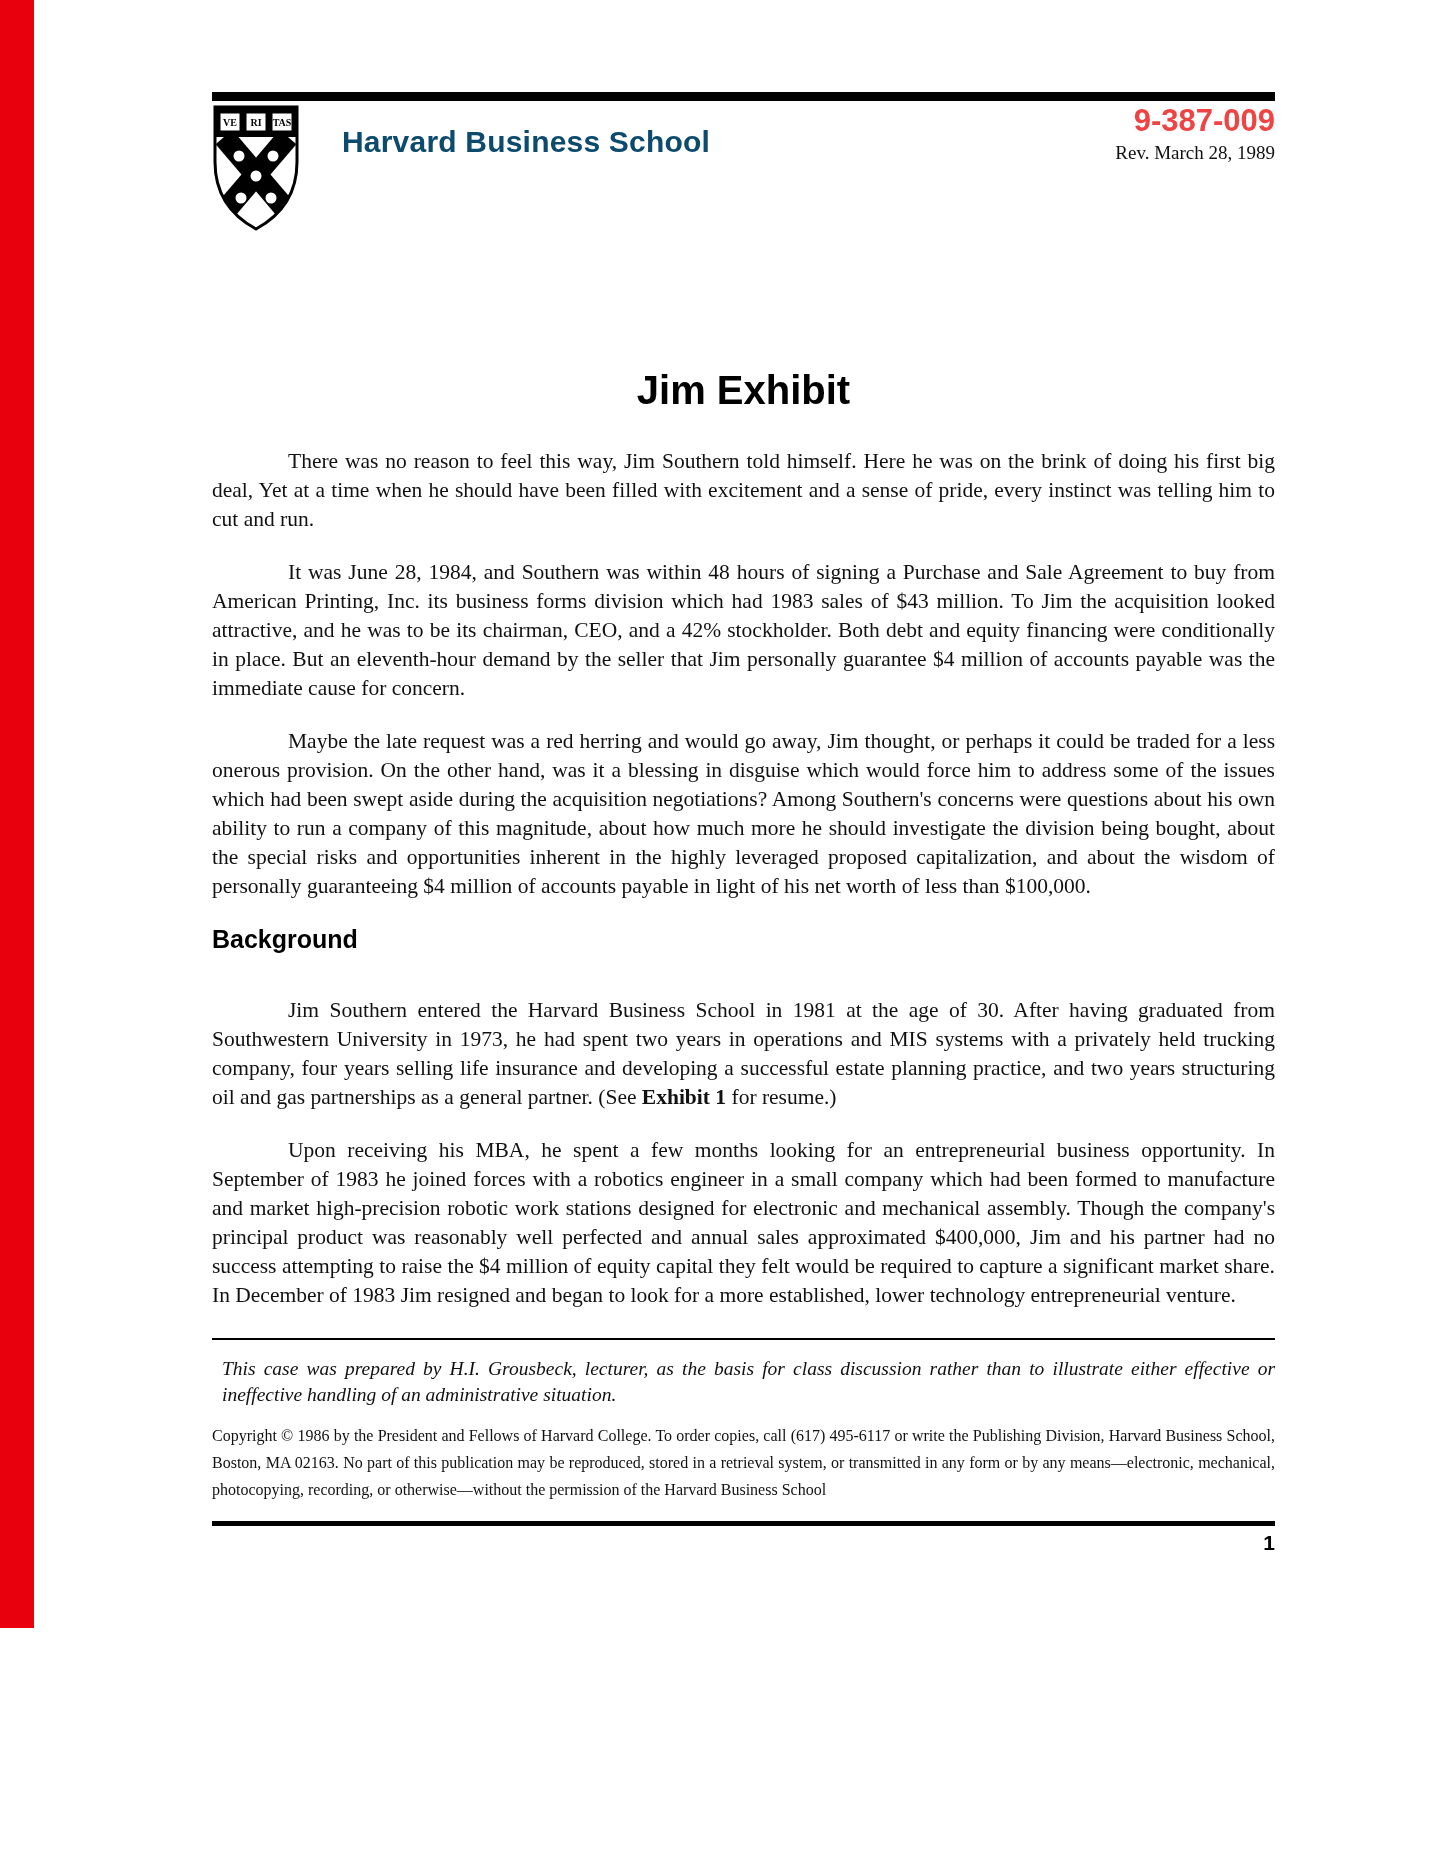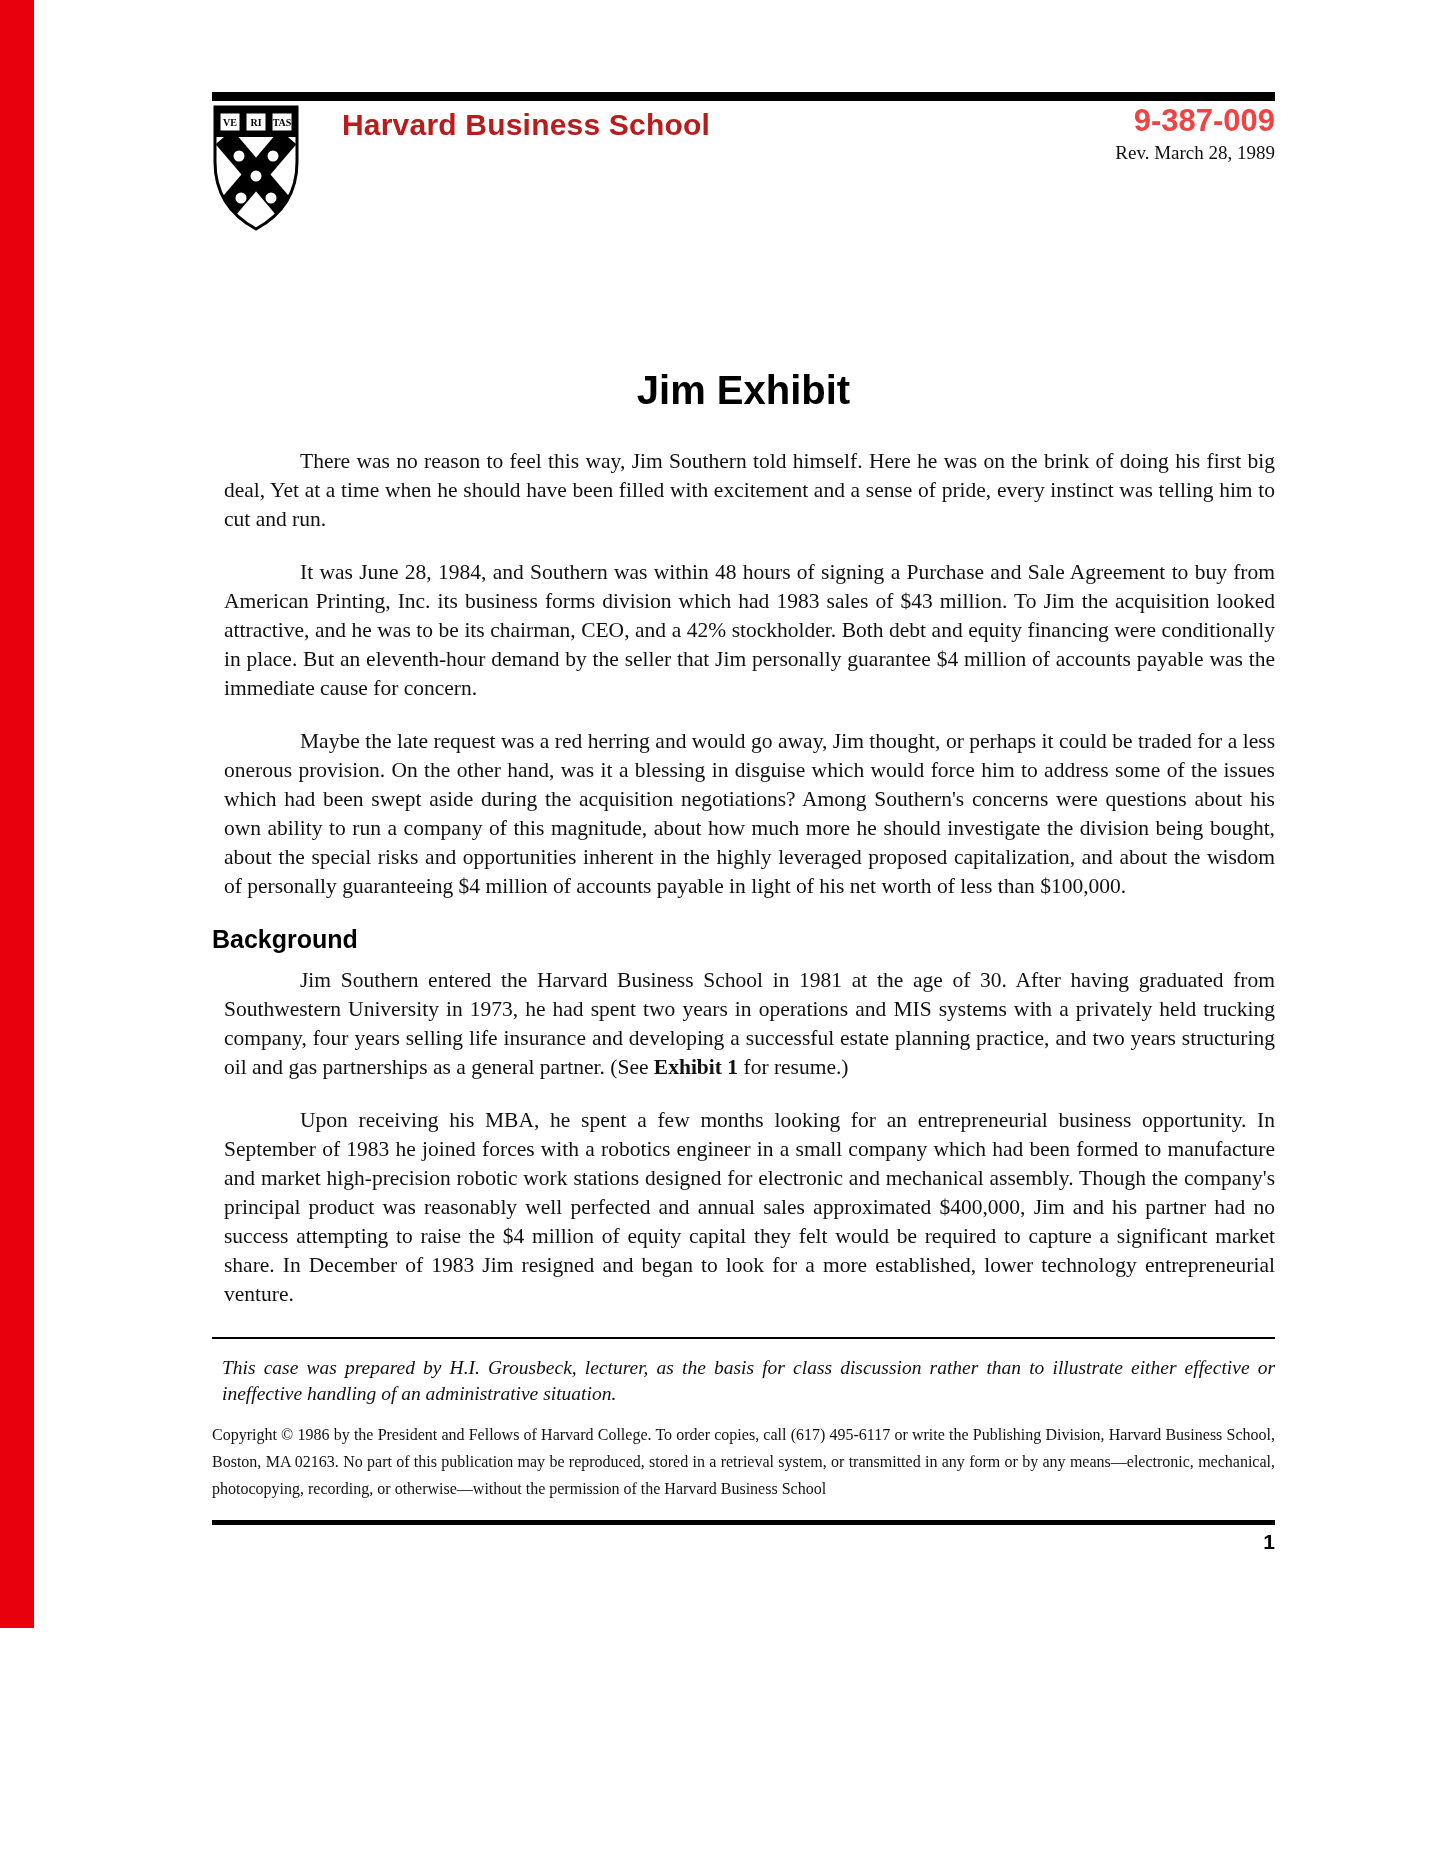--- a/index.html
+++ b/index.html
@@ -20,26 +20,26 @@
     width:1063px;
   }
   .top-rule {
     margin-top:92px;
     height:9px;
     background:#000;
   }
   .header-row { position:relative; height:150px; }
   .logo { position:absolute; left:0; top:3px; }
   .school {
-    position:absolute; left:130px; top:7px;
+    position:absolute; left:130px; top:24px;
     font-family:"Liberation Sans", sans-serif;
     font-weight:bold;
     font-size:30px;
     letter-spacing:0.2px;
-    color:#b91c1c;
+    color:#0c4a6e;
   }
   .doc-block { position:absolute; right:0; top:2px; text-align:right; }
   .doc-number {
     font-family:"Liberation Sans", sans-serif;
     font-weight:bold;
     font-size:31px;
     color:#ef4444;
   }
   .revision {
     margin-top:3px;
@@ -48,30 +48,30 @@
   }
   .title {
     margin:117px 0 0 0;
     text-align:center;
     font-family:"Liberation Sans", sans-serif;
     font-weight:bold;
     font-size:40px;
     color:#000;
   }
   .body-p {
-    margin:0 0 24px 12px;
+    margin:0 0 24px 0;
     font-size:21.5px;
     line-height:29px;
     text-align:justify;
     text-indent:76px;
     color:#111;
   }
   .first-p { margin-top:34px; }
   .section {
-    margin:20px 0 12px 0;
+    margin:20px 0 42px 0;
     font-family:"Liberation Sans", sans-serif;
     font-weight:bold;
     font-size:25px;
     color:#000;
   }
   .footnote-rule {
     margin-top:28px;
     height:2px;
     background:#000;
   }

